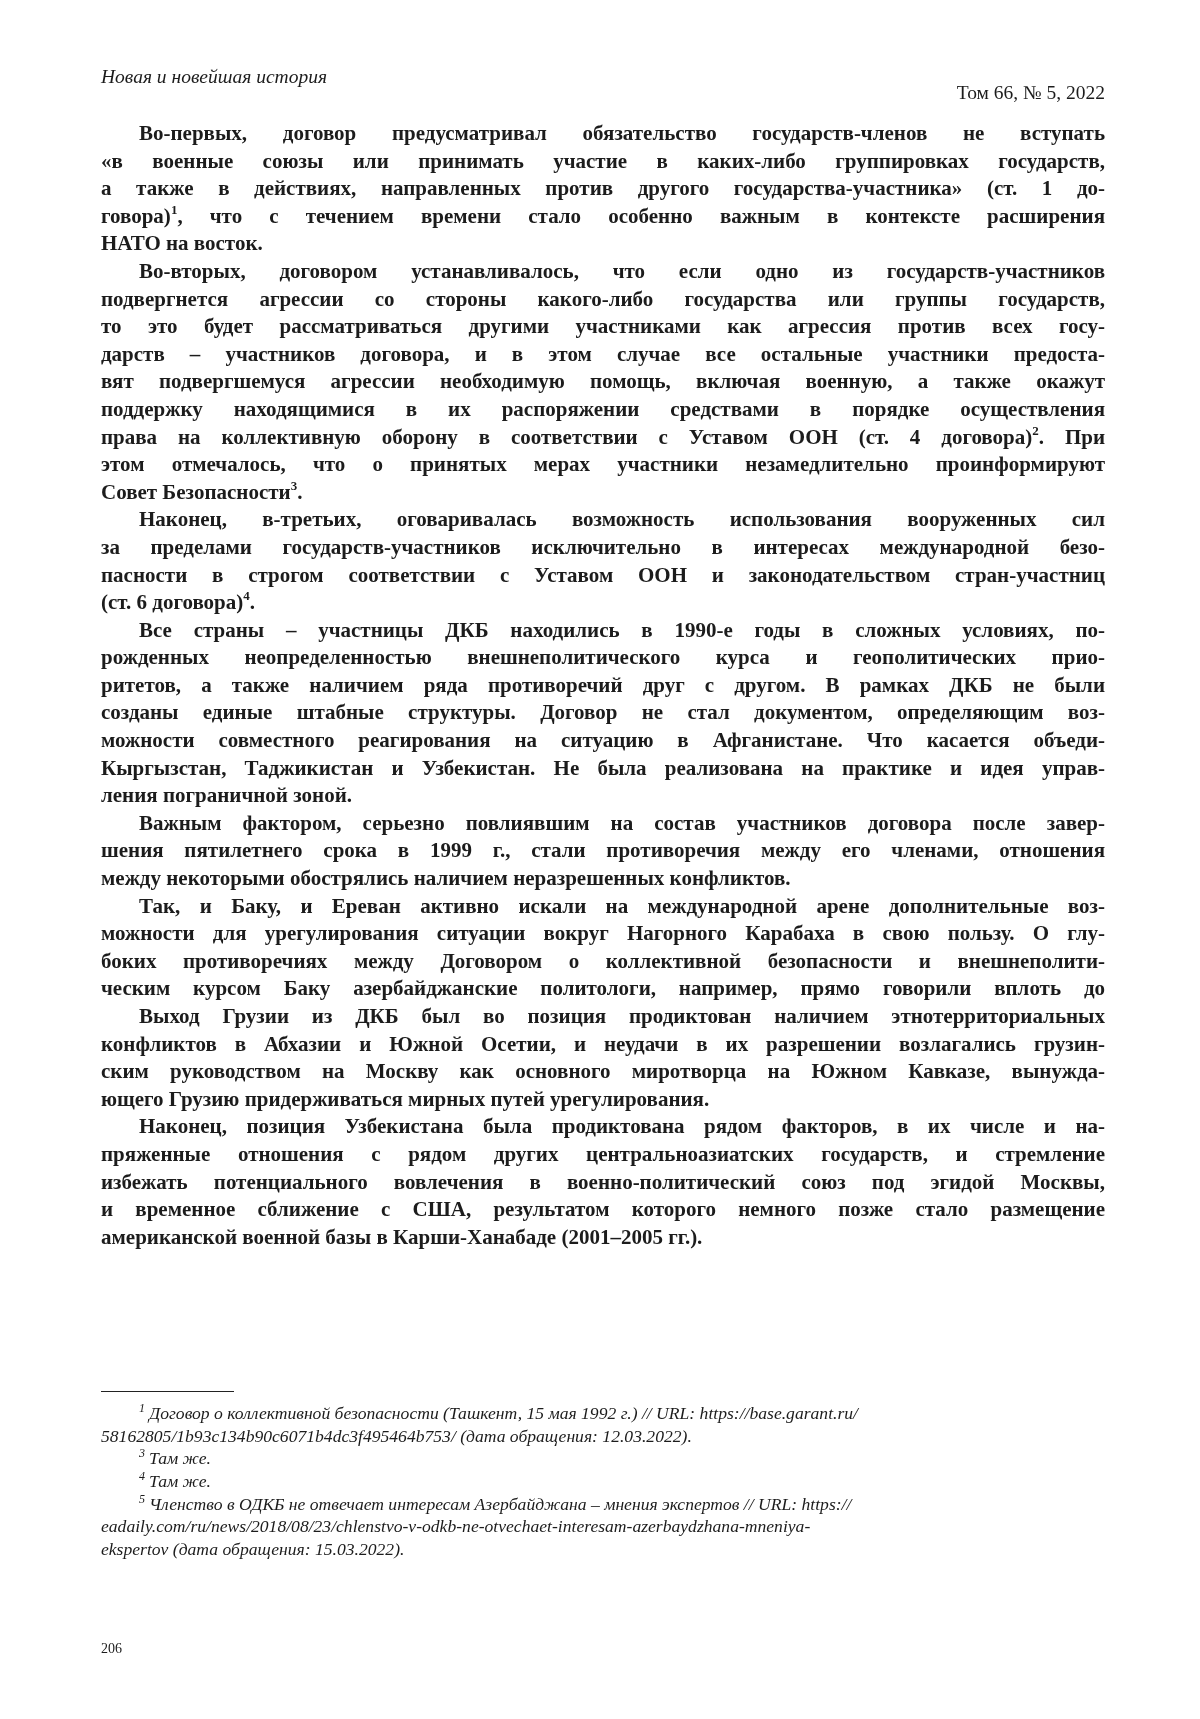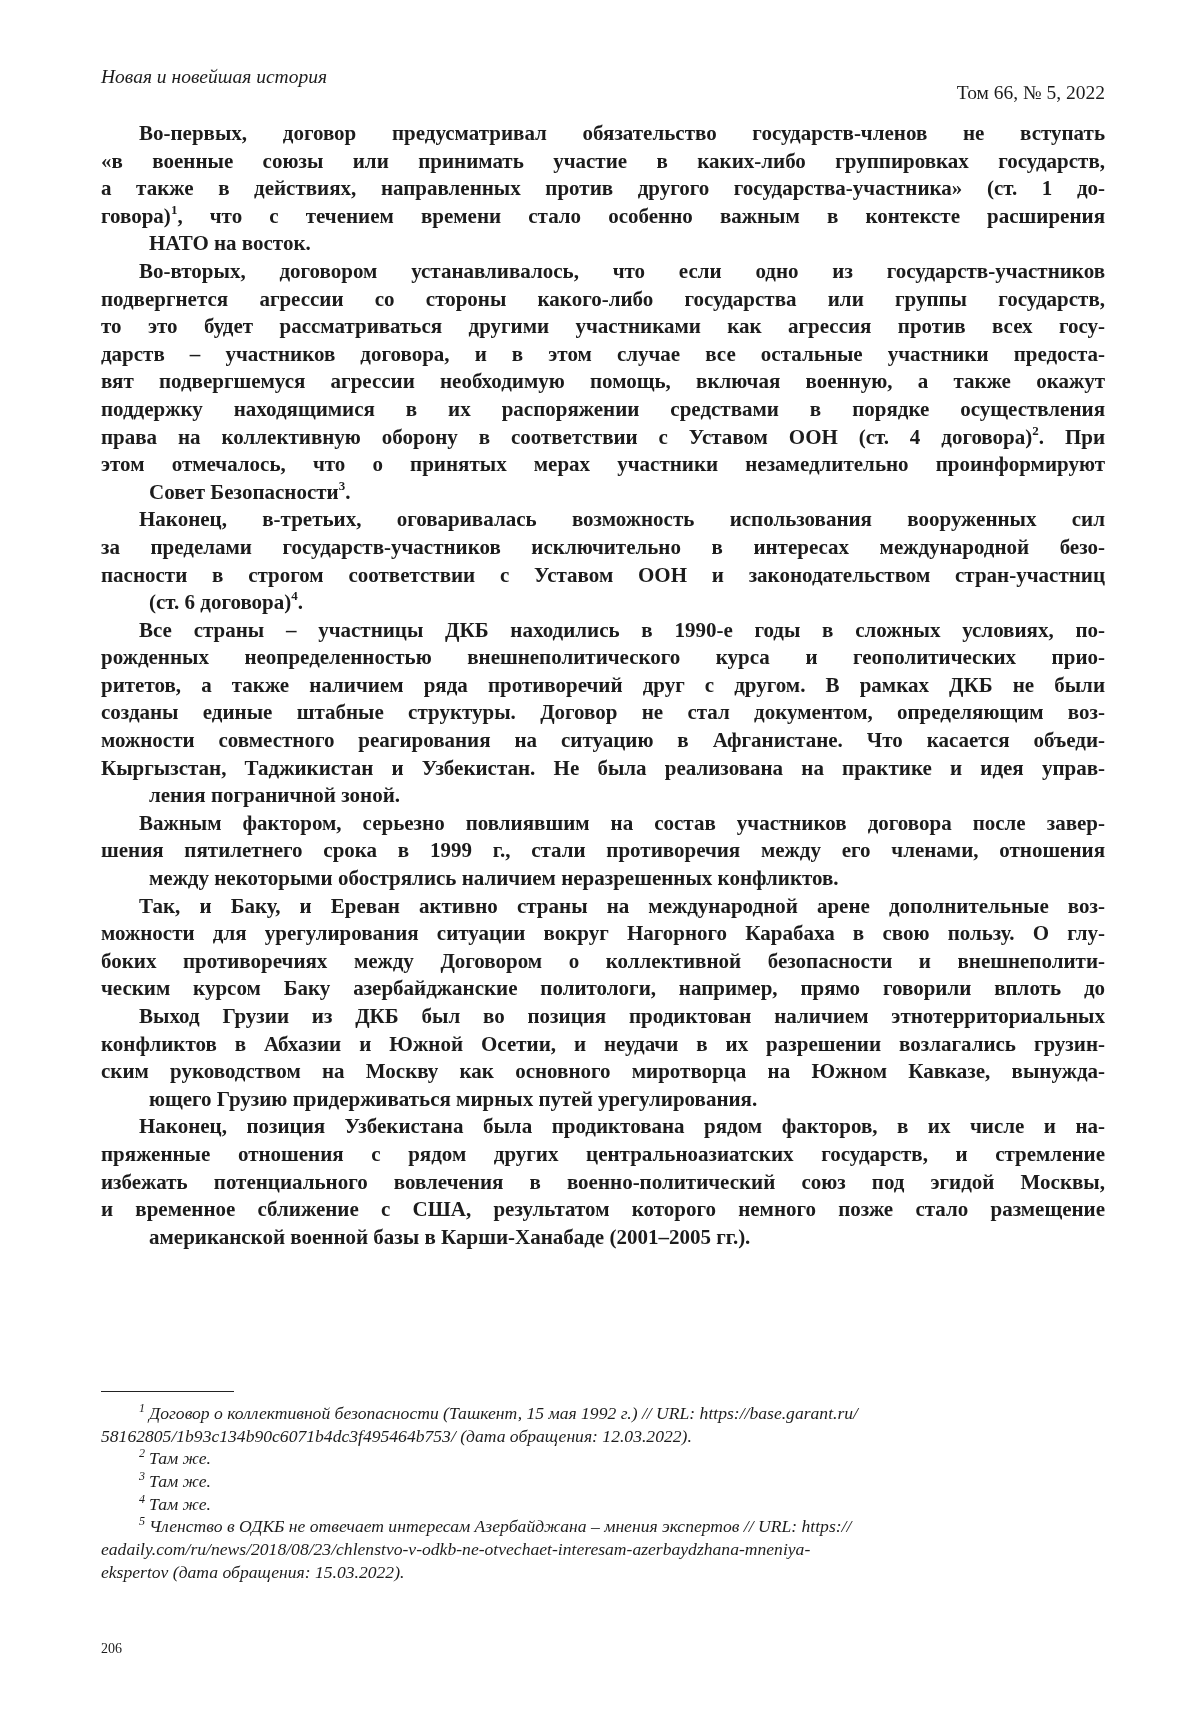--- a/index.html
+++ b/index.html
@@ -7,21 +7,21 @@
          font-family: "Liberation Serif", "DejaVu Serif", serif; color: #1c1c1c; }
   .page { position: absolute; left: 101px; top: 0; width: 1004px; }
   .running-head { position: absolute; top: 66px; left: 0; width: 1004px; height: 28px;
                   font-size: 19.5px; }
   .rh-left { position: absolute; left: 0; top: 0; font-style: italic; }
   .rh-right { position: absolute; right: 0; top: 16px; }
   .body-text { position: absolute; top: 120px; left: 0; width: 1004px; font-weight: bold; }
   .para { margin: 0; }
   .line { display: block; font-size: 21px; line-height: 27.6px; height: 27.6px;
           text-align: justify; text-align-last: justify; white-space: nowrap; }
-  .line.last { text-align-last: left; margin-left: 48px; }
+  .line.last { text-align-last: left; }
   .line.first { text-indent: 38px; }
   sup { font-size: 13px; line-height: 0; vertical-align: 0; position: relative; top: -9px; }
   .fn-rule { position: absolute; left: 0; top: 1391px; width: 133px; height: 0;
              border-top: 1.6px solid #222; }
   .footnotes { position: absolute; left: 0; top: 1402px; width: 1004px; }
   .fn-line { display: block; font-size: 17.6px; line-height: 22.7px; height: 22.7px;
              white-space: nowrap; font-style: italic; }
   .fn-line.indent { padding-left: 38px; }
   .fn-line sup { font-size: 12px; top: -7px; margin-right: 4px; }
   .page-number { position: absolute; left: 0; top: 1641px; font-size: 14px; }
@@ -68,21 +68,21 @@
         <span class="line">можности совместного реагирования на ситуацию в Афганистане. Что касается объеди-</span>
         <span class="line">Кыргызстан, Таджикистан и Узбекистан. Не была реализована на практике и идея управ-</span>
         <span class="line last">ления пограничной зоной.</span>
       </div>
       <div class="para">
         <span class="line first">Важным фактором, серьезно повлиявшим на состав участников договора после завер-</span>
         <span class="line">шения пятилетнего срока в 1999 г., стали противоречия между его членами, отношения</span>
         <span class="line last">между некоторыми обострялись наличием неразрешенных конфликтов.</span>
       </div>
       <div class="para">
-        <span class="line first">Так, и Баку, и Ереван активно страны на международной арене дополнительные воз-</span>
+        <span class="line first">Так, и Баку, и Ереван активно искали на международной арене дополнительные воз-</span>
         <span class="line">можности для урегулирования ситуации вокруг Нагорного Карабаха в свою пользу. О глу-</span>
         <span class="line">боких противоречиях между Договором о коллективной безопасности и внешнеполити-</span>
         <span class="line">ческим курсом Баку азербайджанские политологи, например, прямо говорили вплоть до</span>
       </div>
       <div class="para">
         <span class="line first">Выход Грузии из ДКБ был во позиция продиктован наличием этнотерриториальных</span>
         <span class="line">конфликтов в Абхазии и Южной Осетии, и неудачи в их разрешении возлагались грузин-</span>
         <span class="line">ским руководством на Москву как основного миротворца на Южном Кавказе, вынужда-</span>
         <span class="line last">ющего Грузию придерживаться мирных путей урегулирования.</span>
       </div>
@@ -95,23 +95,20 @@
       </div>
     </div>
 
   <div class="fn-rule"></div>
   <div class="footnotes" id="footnotes">
       <div>
         <span class="fn-line indent"><sup>1</sup>Договор о коллективной безопасности (Ташкент, 15 мая 1992 г.) // URL: https://base.garant.ru/</span>
         <span class="fn-line">58162805/1b93c134b90c6071b4dc3f495464b753/ (дата обращения: 12.03.2022).</span>
       </div>
       <div>
-        <span class="fn-line indent"><sup>2</sup>Там же.</span>
-      </div>
-      <div>
         <span class="fn-line indent"><sup>3</sup>Там же.</span>
       </div>
       <div>
         <span class="fn-line indent"><sup>4</sup>Там же.</span>
       </div>
       <div>
         <span class="fn-line indent"><sup>5</sup>Членство в ОДКБ не отвечает интересам Азербайджана – мнения экспертов // URL: https://</span>
         <span class="fn-line">eadaily.com/ru/news/2018/08/23/chlenstvo-v-odkb-ne-otvechaet-interesam-azerbaydzhana-mneniya-</span>
         <span class="fn-line">ekspertov (дата обращения: 15.03.2022).</span>
       </div>

